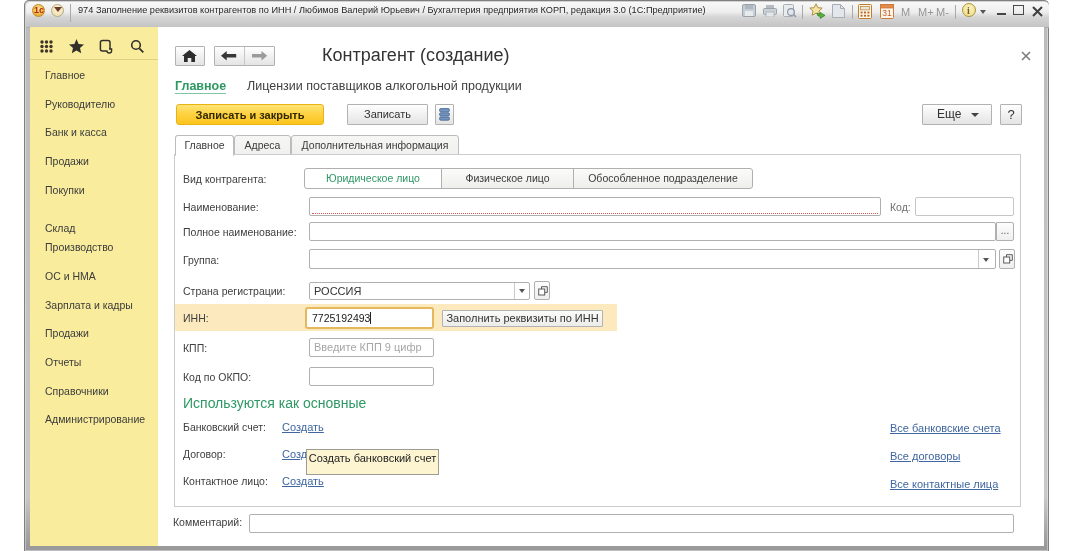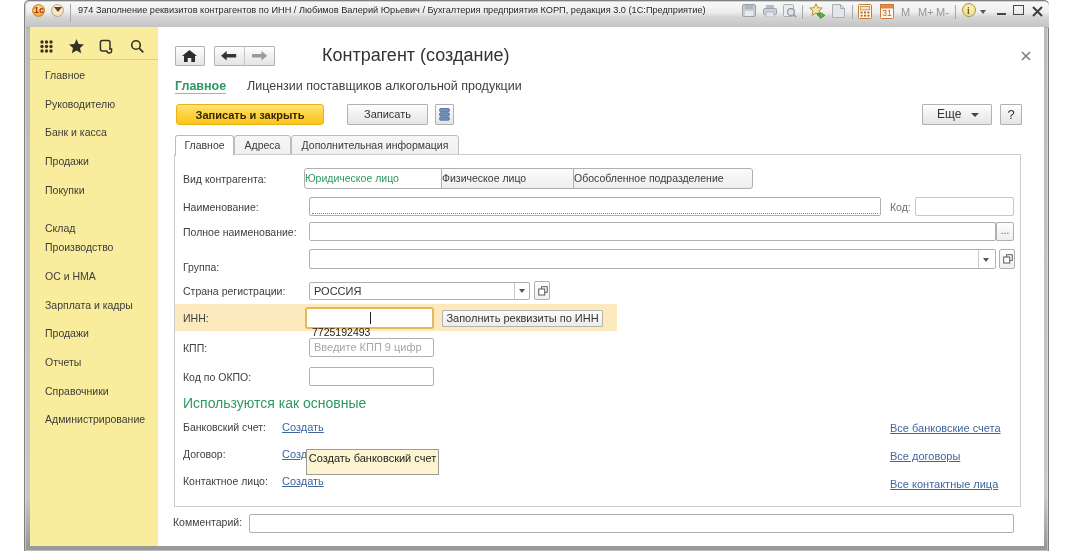--- a/index.html
+++ b/index.html
@@ -40,21 +40,21 @@
 .tab { position:absolute; top:135px; height:37px; border:1px solid #bcbcbc; border-radius:3px 3px 0 0;
   font-size:10.5px; color:#3b3b3b; text-align:center; line-height:18px;
   background:linear-gradient(#f6f6f5,#ebebe9); }
 .tab.active { background:#ffffff; border-bottom:1px solid #fff; z-index:3; height:21px; }
 
 #panel { position:absolute; left:174px; top:154px; width:847px; height:353px; border:1px solid #cccccc; background:#fff; }
 .lbl { position:absolute; font-size:10.5px; color:#404040; white-space:nowrap; }
 .inp { position:absolute; border:1px solid #b0b0b0; border-radius:2px; background:#fff; }
 .seg { position:absolute; top:168px; height:21px; border:1px solid #b0b0b0;
   background:linear-gradient(#fbfbfa,#eeeeec); font-size:10.5px; color:#3b3b3b;
-  line-height:19px; }
+  text-align:center; line-height:19px; }
 .link { font-size:11px; color:#3f66a0; text-decoration:underline; position:absolute; white-space:nowrap; }
 </style>
 </head>
 <body>
 <div id="win">
   <div id="titlebar"></div>
 </div>
 <div id="client"></div>
 <div id="sidebar"></div>
 
@@ -214,21 +214,21 @@
 <div class="inp" style="left:309px;top:197px;width:572px;height:19px;">
   <div style="position:absolute;left:2px;right:2px;bottom:1px;border-bottom:1px dotted #e05a5a;"></div>
 </div>
 <div class="lbl" style="left:890px;top:201px;color:#707070;">Код:</div>
 <div class="inp" style="left:915px;top:197px;width:99px;height:19px;border-color:#c6c6c6;"></div>
 
 <div class="lbl" style="left:183px;top:226px;">Полное наименование:</div>
 <div class="inp" style="left:309px;top:222px;width:687px;height:19px;"></div>
 <div class="inp" style="left:996px;top:222px;width:18px;height:19px;border-radius:0 2px 2px 0;background:linear-gradient(#fdfdfd,#efefef);font-size:10px;color:#555;text-align:center;line-height:16px;">...</div>
 
-<div class="lbl" style="left:183px;top:254px;margin-top:7px;">Группа:</div>
+<div class="lbl" style="left:183px;top:254px;">Группа:</div>
 <div class="inp" style="left:309px;top:249px;width:687px;height:20px;"></div>
 <div class="abs" style="left:978px;top:250px;width:1px;height:18px;background:#c9c9c9;"></div>
 <div class="abs" style="left:983px;top:258px;width:0;height:0;border-left:3.5px solid transparent;border-right:3.5px solid transparent;border-top:4px solid #555;"></div>
 <div class="inp chooseicon" style="left:999px;top:249px;width:16px;height:20px;background:linear-gradient(#fdfdfd,#efefef);">
  <svg width="10" height="10" viewBox="0 0 10 10" style="position:absolute;left:3px;top:4px;">
   <rect x="0.7" y="3" width="6" height="6" fill="#fff" stroke="#5a5a5a"></rect>
   <path d="M3.5 3 V0.7 H9.3 V6.4 H6.9" fill="none" stroke="#5a5a5a"></path>
  </svg>
 </div>
 
@@ -241,21 +241,21 @@
 <div class="inp chooseicon" style="left:534px;top:281px;width:16px;height:19px;background:linear-gradient(#fdfdfd,#efefef);">
  <svg width="10" height="10" viewBox="0 0 10 10" style="position:absolute;left:3px;top:4px;">
   <rect x="0.7" y="3" width="6" height="6" fill="#fff" stroke="#5a5a5a"></rect>
   <path d="M3.5 3 V0.7 H9.3 V6.4 H6.9" fill="none" stroke="#5a5a5a"></path>
  </svg>
 </div>
 
 <div class="abs" style="left:175px;top:304px;width:442px;height:27px;background:#fce9bd;"></div>
 <div class="lbl" style="left:183px;top:312px;">ИНН:</div>
 <div class="abs" style="left:305px;top:307px;width:129px;height:22px;border:2px solid #e5b85c;border-radius:3px;background:#fff;">
-  <span style="position:absolute;left:5px;top:17px;font-size:10.5px;color:#1a1a1a;">7725192493</span>
+  <span style="position:absolute;left:5px;top:3px;font-size:10.5px;color:#1a1a1a;">7725192493</span>
   <span style="position:absolute;left:63px;top:3px;width:1px;height:12px;background:#222;"></span>
 </div>
 <div class="btn" style="left:442px;top:310px;width:161px;height:17px;font-size:11px;color:#333;text-align:center;line-height:15px;background:linear-gradient(#fbfbfa,#ececea);">Заполнить реквизиты по ИНН</div>
 
 <div class="lbl" style="left:183px;top:342px;">КПП:</div>
 <div class="inp" style="left:309px;top:338px;width:125px;height:19px;font-size:11px;color:#a6a6a6;line-height:17px;">
     <span style="position:absolute;left:4px;">Введите КПП 9 цифр</span>
   </div>
 
 <div class="lbl" style="left:183px;top:371px;">Код по ОКПО:</div>

